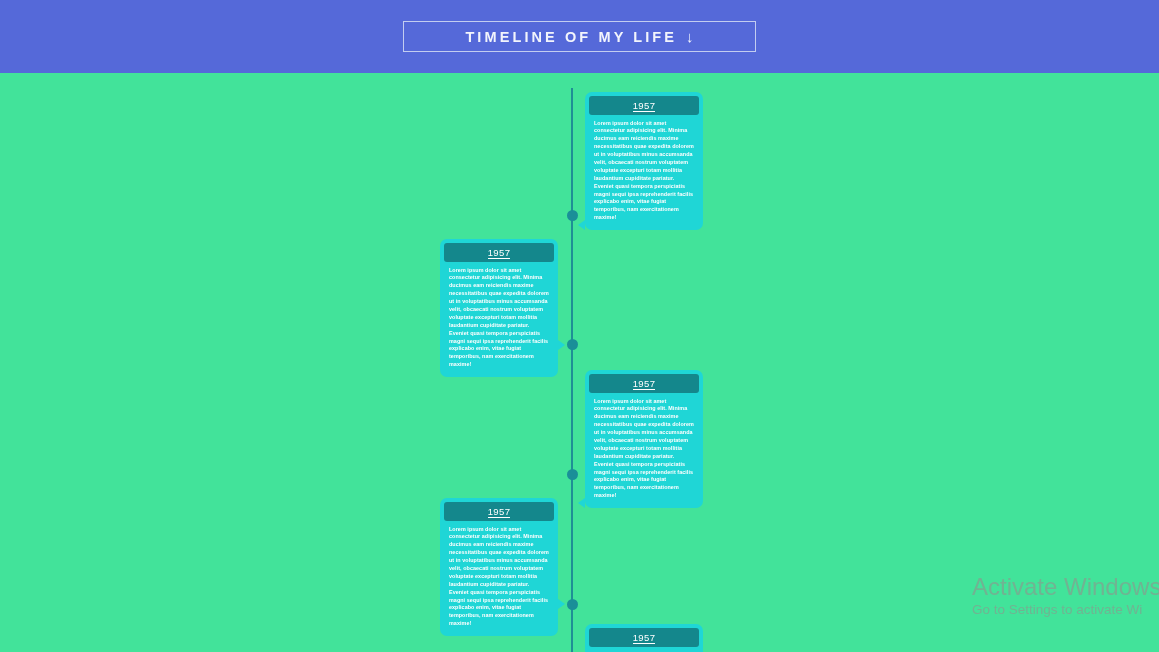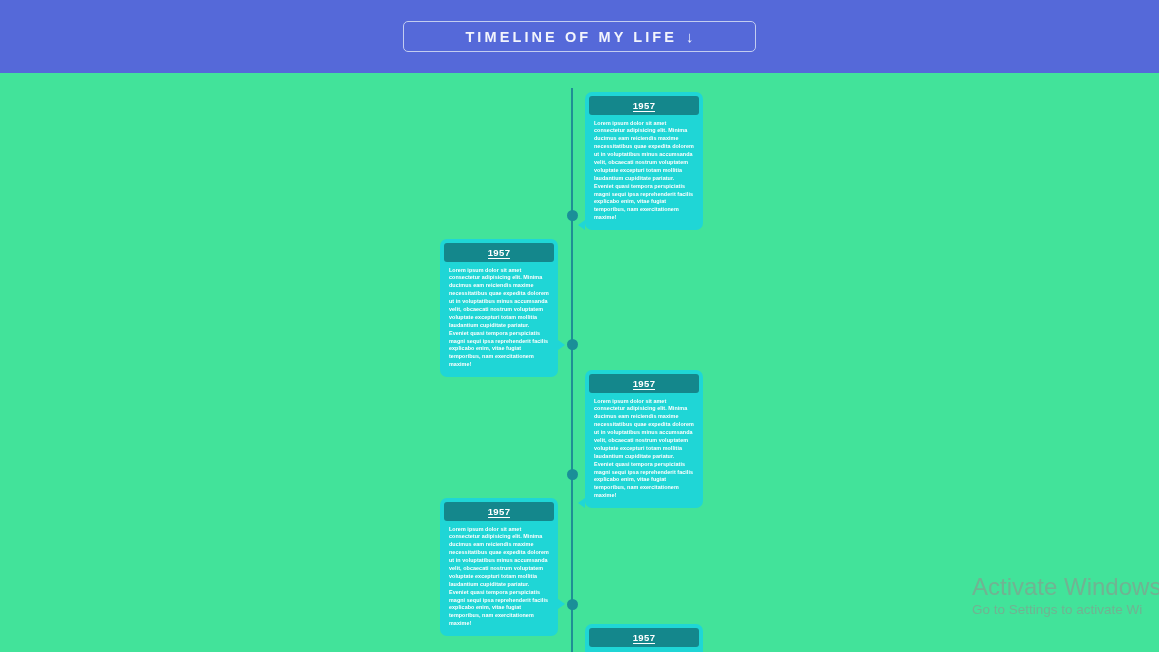--- a/index.html
+++ b/index.html
@@ -26,21 +26,21 @@
     background: #5569d9;
     display: flex;
     align-items: center;
     justify-content: center;
   }
 
   .header-box {
     width: 353px;
     height: 31px;
     border: 1px solid #c3cdf0;
-    border-radius: 5px;
+    border-radius: 0;
     display: flex;
     align-items: center;
     justify-content: center;
     gap: 9px;
   }
 
   .header-title {
     color: #f2f4fc;
     font-size: 14.5px;
     font-weight: bold;
@@ -96,21 +96,21 @@
 
   .card.right { left: 585px; }
   .card.left  { left: 440px; }
 
   .card-year {
     background: #14878c;
     border-radius: 3px;
     text-align: center;
     color: #ffffff;
     font-size: 9.5px;
-    font-weight: bold;
+    font-weight: normal;
     letter-spacing: 0.4px;
     padding: 3.5px 0 4px 0;
   }
 
   .card-year span {
     border-bottom: 1px solid #ffffff;
     padding-bottom: 0.5px;
   }
 
   .card-body {

